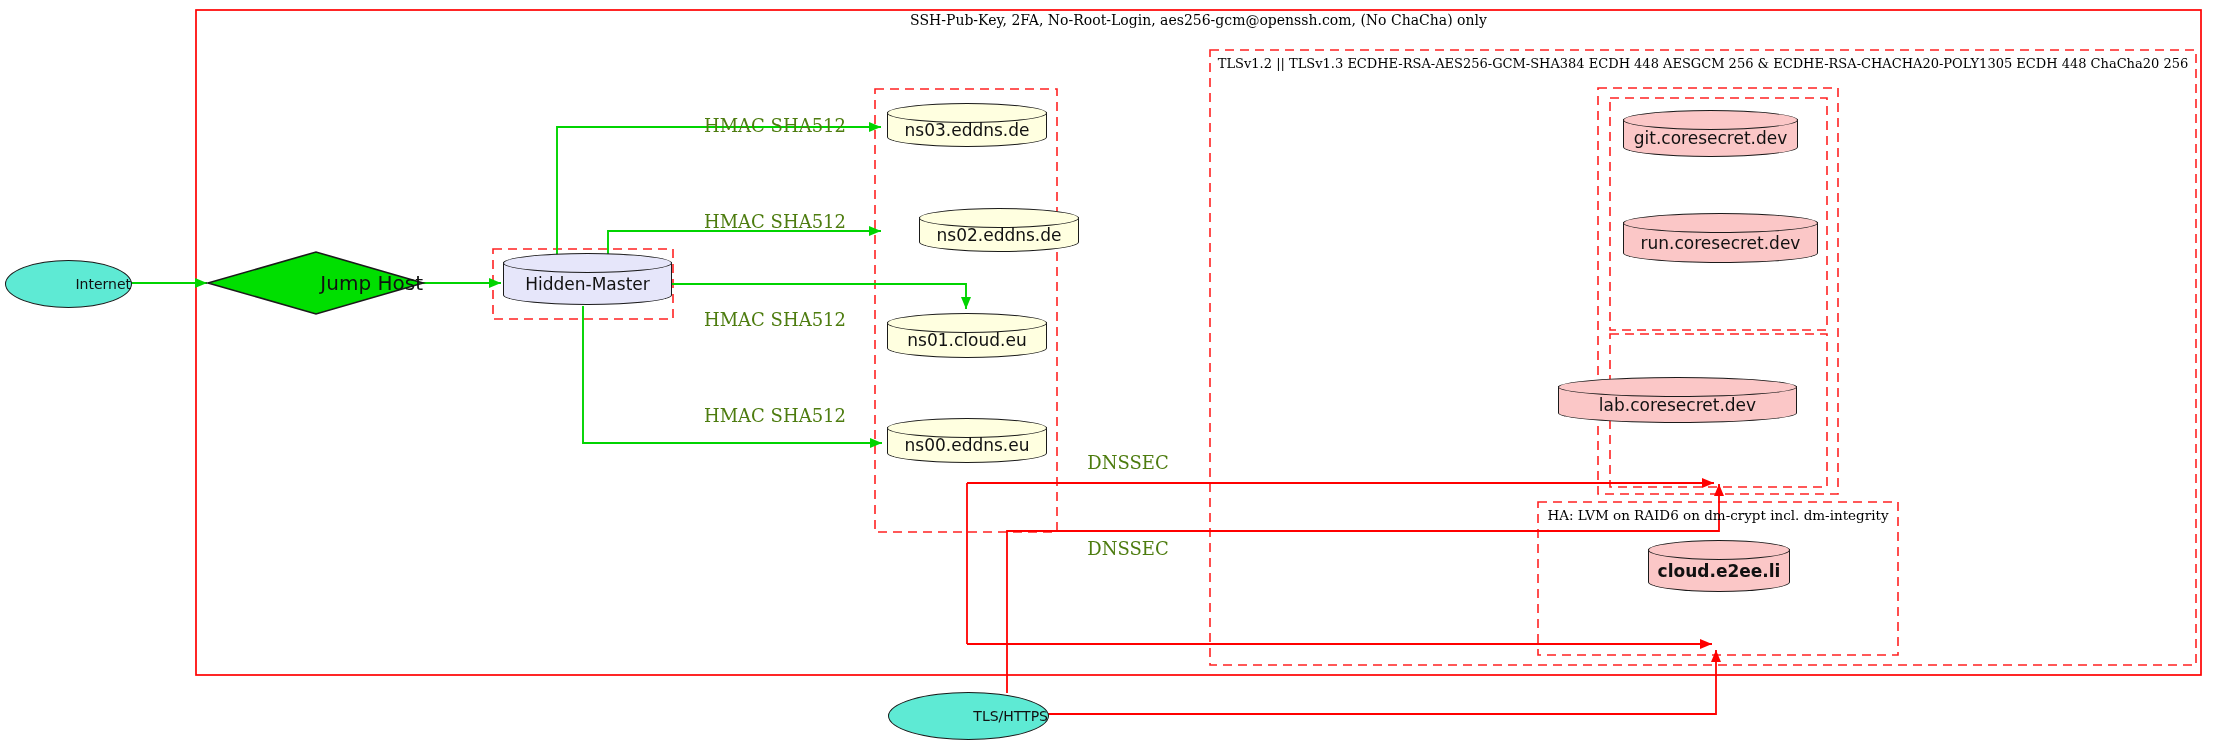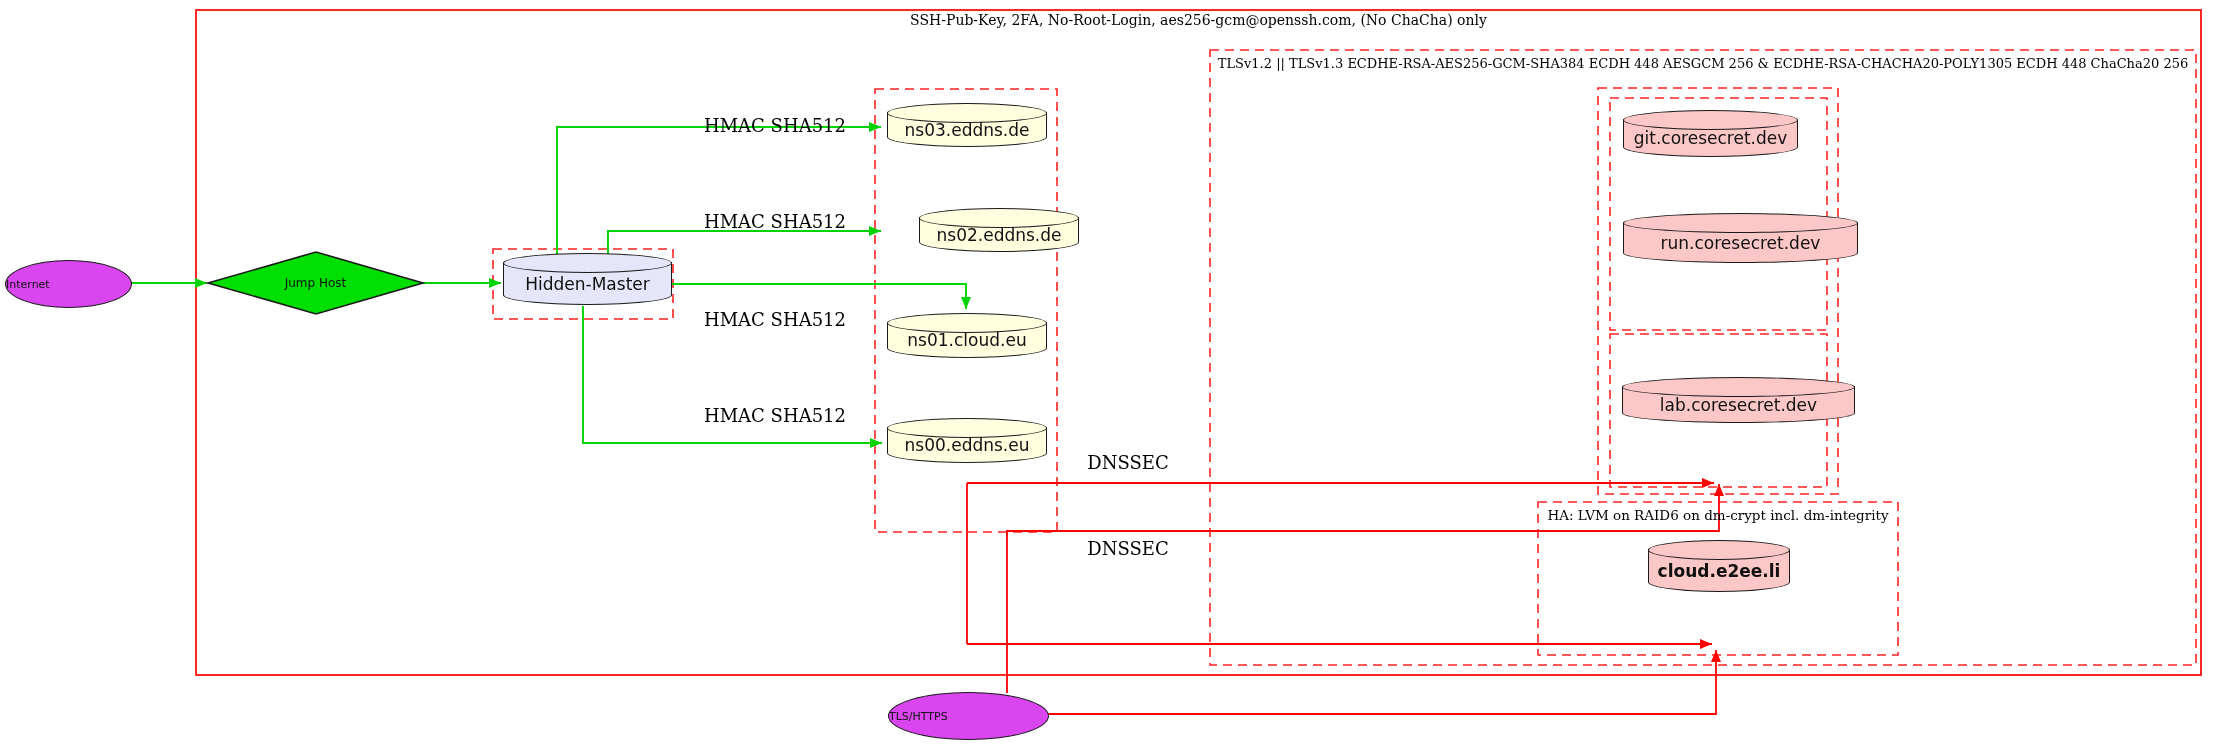--- a/index.html
+++ b/index.html
@@ -6,30 +6,30 @@
   body{width:2240px;height:744px;position:relative;overflow:hidden;
        font-family:"DejaVu Sans",sans-serif;color:#111;}
   .layer{position:absolute;left:0;top:0;width:2240px;height:744px;}
   svg{position:absolute;left:0;top:0;}
 
   
   .clabel{position:absolute;font-family:"DejaVu Serif",serif;color:#000;
           text-align:center;white-space:nowrap;z-index:6;}
 
   
-  .elabel{position:absolute;font-family:"DejaVu Serif",serif;font-size:18px;color:#000000;
+  .elabel{position:absolute;font-family:"DejaVu Serif",serif;font-size:18px;color:#4d7c0f;
           transform:translate(-50%,-50%);white-space:nowrap;z-index:7;}
 
   
   .node{position:absolute;z-index:5;}
-  .ellipse-node{border:1.6px solid #1a1a1a;border-radius:50%;background:#d946ef;
-                display:flex;align-items:center;justify-content:flex-start;
-                font-size:11px;}
-  .diamond-label{position:absolute;display:flex;align-items:center;justify-content:center;
-                 font-size:12px;z-index:6;}
+  .ellipse-node{border:1.6px solid #1a1a1a;border-radius:50%;background:#5eead4;
+                display:flex;align-items:center;justify-content:flex-end;
+                font-size:14px;}
+  .diamond-label{position:absolute;display:flex;align-items:center;justify-content:flex-end;
+                 font-size:20px;z-index:6;}
 
   .cyl{position:absolute;z-index:5;}
   .cyl .body{position:absolute;left:0;right:0;top:0;bottom:0;
              border:1.6px solid #1a1a1a;border-top:none;
              border-radius:0 0 50% 50% / 0 0 10px 10px;}
   .cyl .cap{position:absolute;left:0;right:0;top:-9px;height:18px;
             border:1.6px solid #1a1a1a;border-radius:50%;}
   .cyl .lbl{position:absolute;left:0;right:0;top:0;bottom:0;
             display:flex;align-items:center;justify-content:center;
             font-size:17px;white-space:nowrap;}
@@ -127,27 +127,27 @@
   <div class="cap"></div>
   <div class="lbl">ns00.eddns.eu</div>
 </div>
 
 <div class="cyl fill-pink" style="left:1623px;top:119px;width:175px;height:38px;">
   <div class="body"></div>
   <div class="cap"></div>
   <div class="lbl">git.coresecret.dev</div>
 </div>
 
-<div class="cyl fill-pink" style="left:1623px;top:222px;width:195px;height:41px;padding-left:40px;">
+<div class="cyl fill-pink" style="left:1623px;top:222px;width:195px;height:41px;">
   <div class="body"></div>
   <div class="cap"></div>
   <div class="lbl">run.coresecret.dev</div>
 </div>
 
-<div class="cyl fill-pink" style="left:1622px;top:386px;width:233px;height:37px;">
+<div class="cyl fill-pink" style="left:1558px;top:386px;width:195px;height:37px;padding-left:44px;">
   <div class="body"></div>
   <div class="cap"></div>
   <div class="lbl">lab.coresecret.dev</div>
 </div>
 
 <div class="cyl fill-pink" style="left:1648px;top:549px;width:142px;height:43px;font-weight:bold;">
   <div class="body"></div>
   <div class="cap"></div>
   <div class="lbl">cloud.e2ee.li</div>
 </div>

